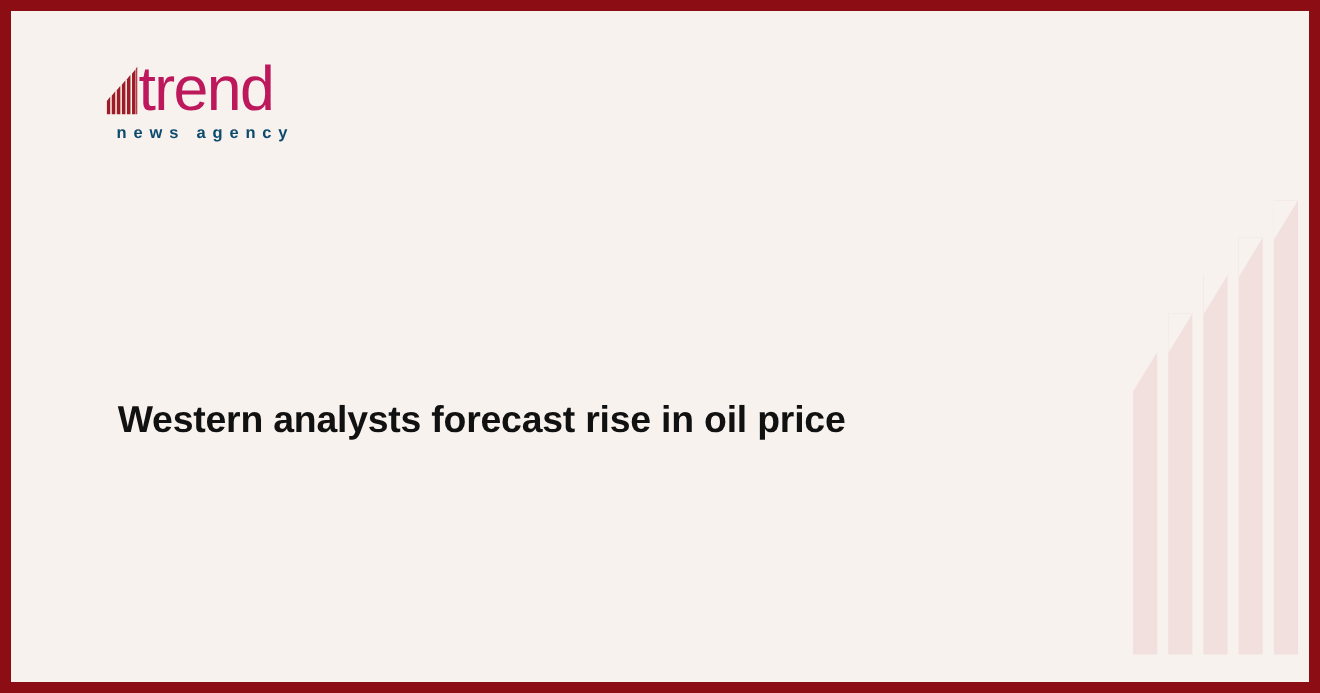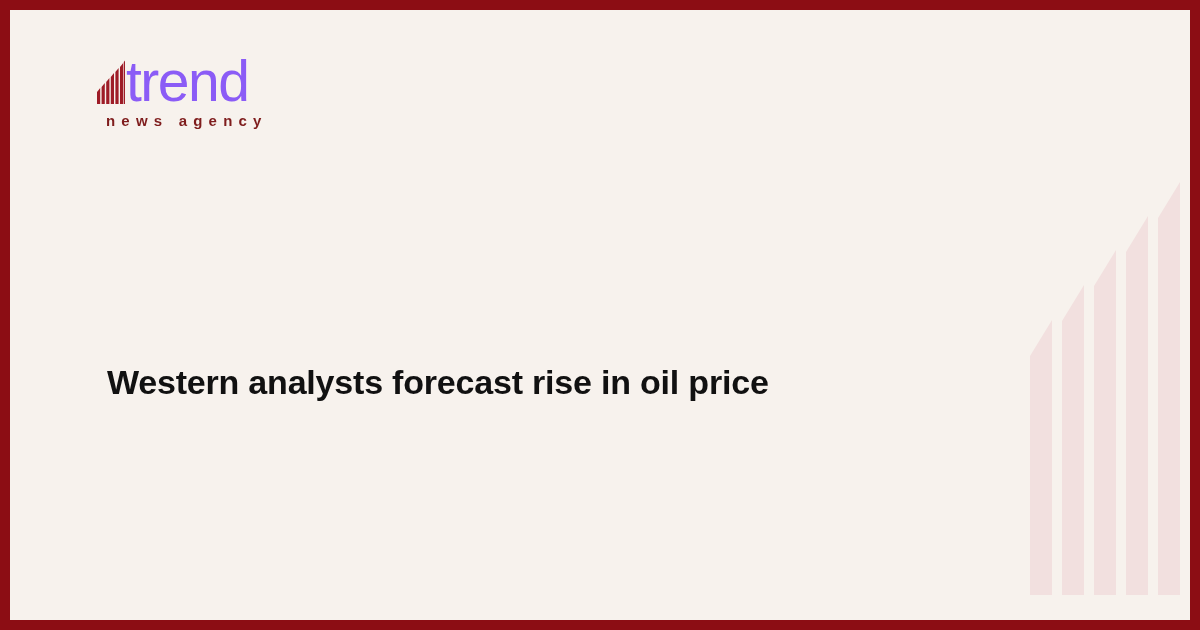--- a/index.html
+++ b/index.html
@@ -81,30 +81,30 @@
   .logo-mark {
     display: block;
     margin-right: 1px;
     margin-bottom: 2px;
   }
   .logo-word {
     font-family: "Liberation Sans", sans-serif;
     font-size: 57px;
     line-height: 0.84;
     font-weight: 400;
-    color: #8b5cf6;
+    color: #be185d;
     letter-spacing: -1.5px;
   }
   .logo-sub {
     margin-top: 6px;
     margin-left: 9px;
     font-family: "Liberation Sans", sans-serif;
     font-size: 15px;
     font-weight: 700;
-    color: #7f1d1d;
+    color: #0c4a6e;
     letter-spacing: 6.2px;
   }
 
   
   .headline {
     position: absolute;
     left: 97px;
     top: 303px;
     width: 800px;
     font-family: "Liberation Sans", sans-serif;

